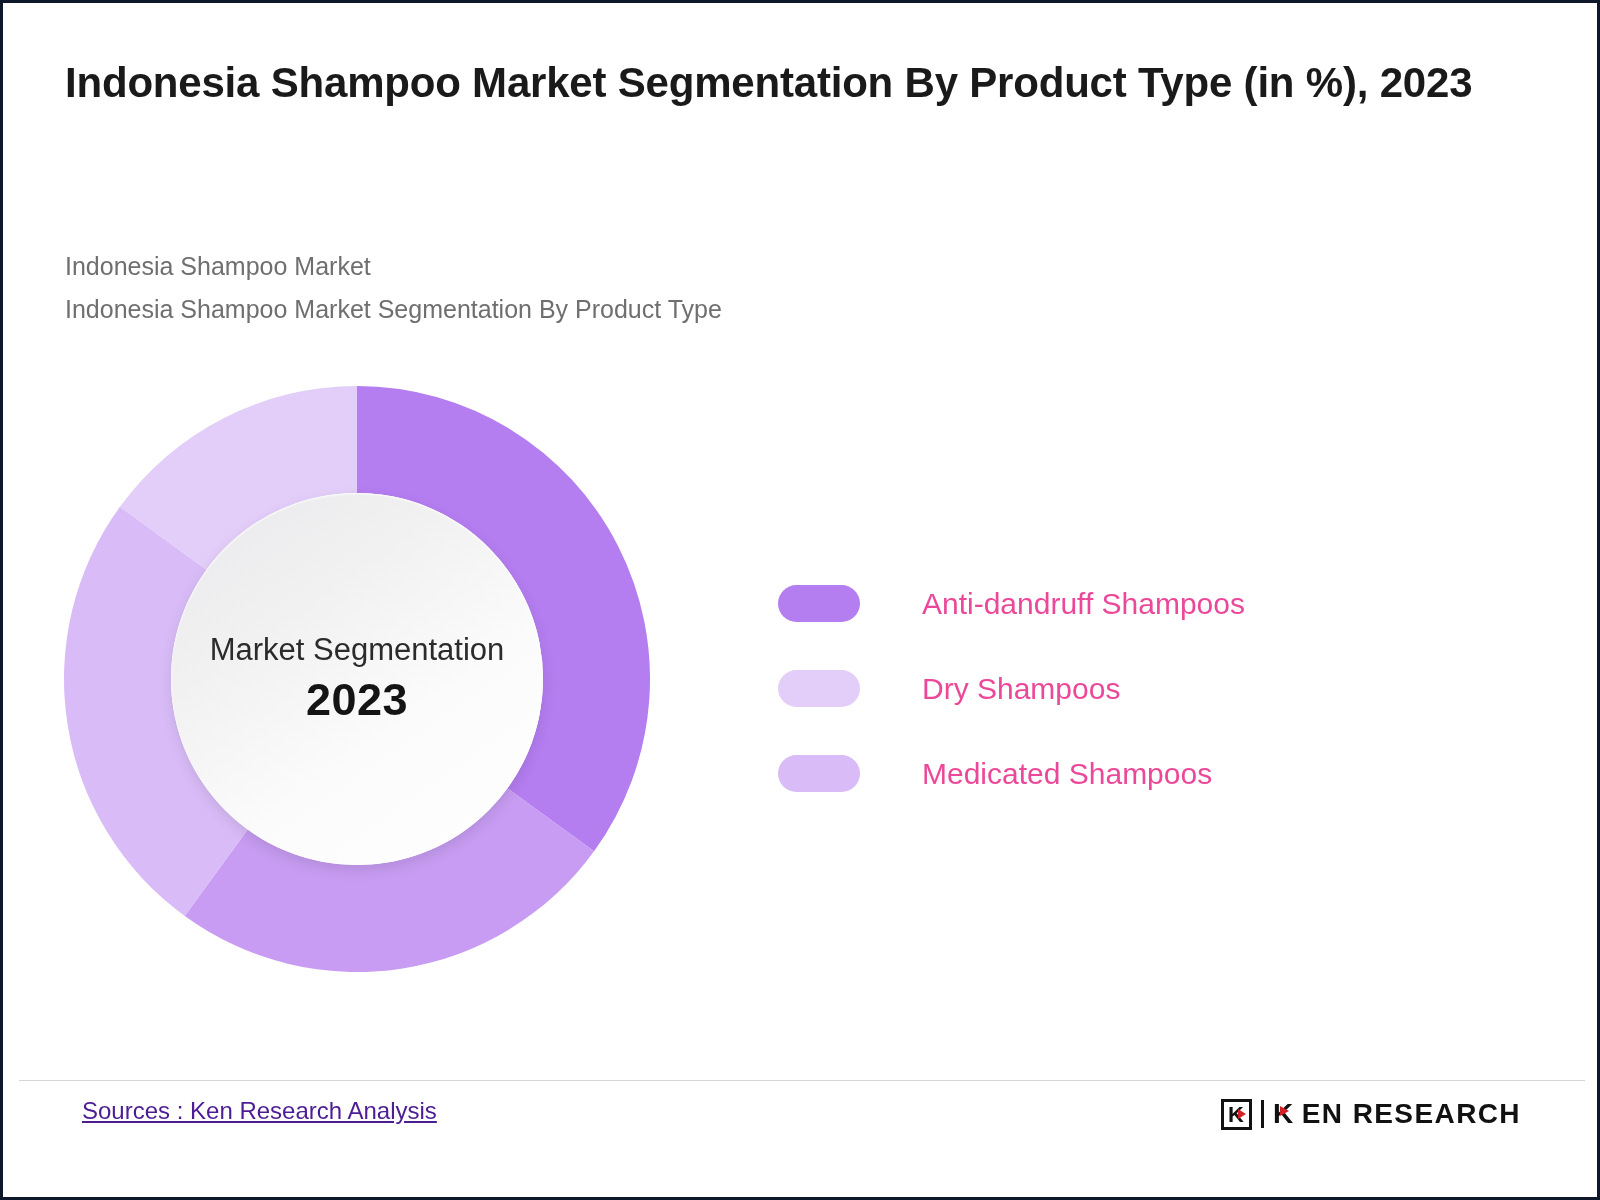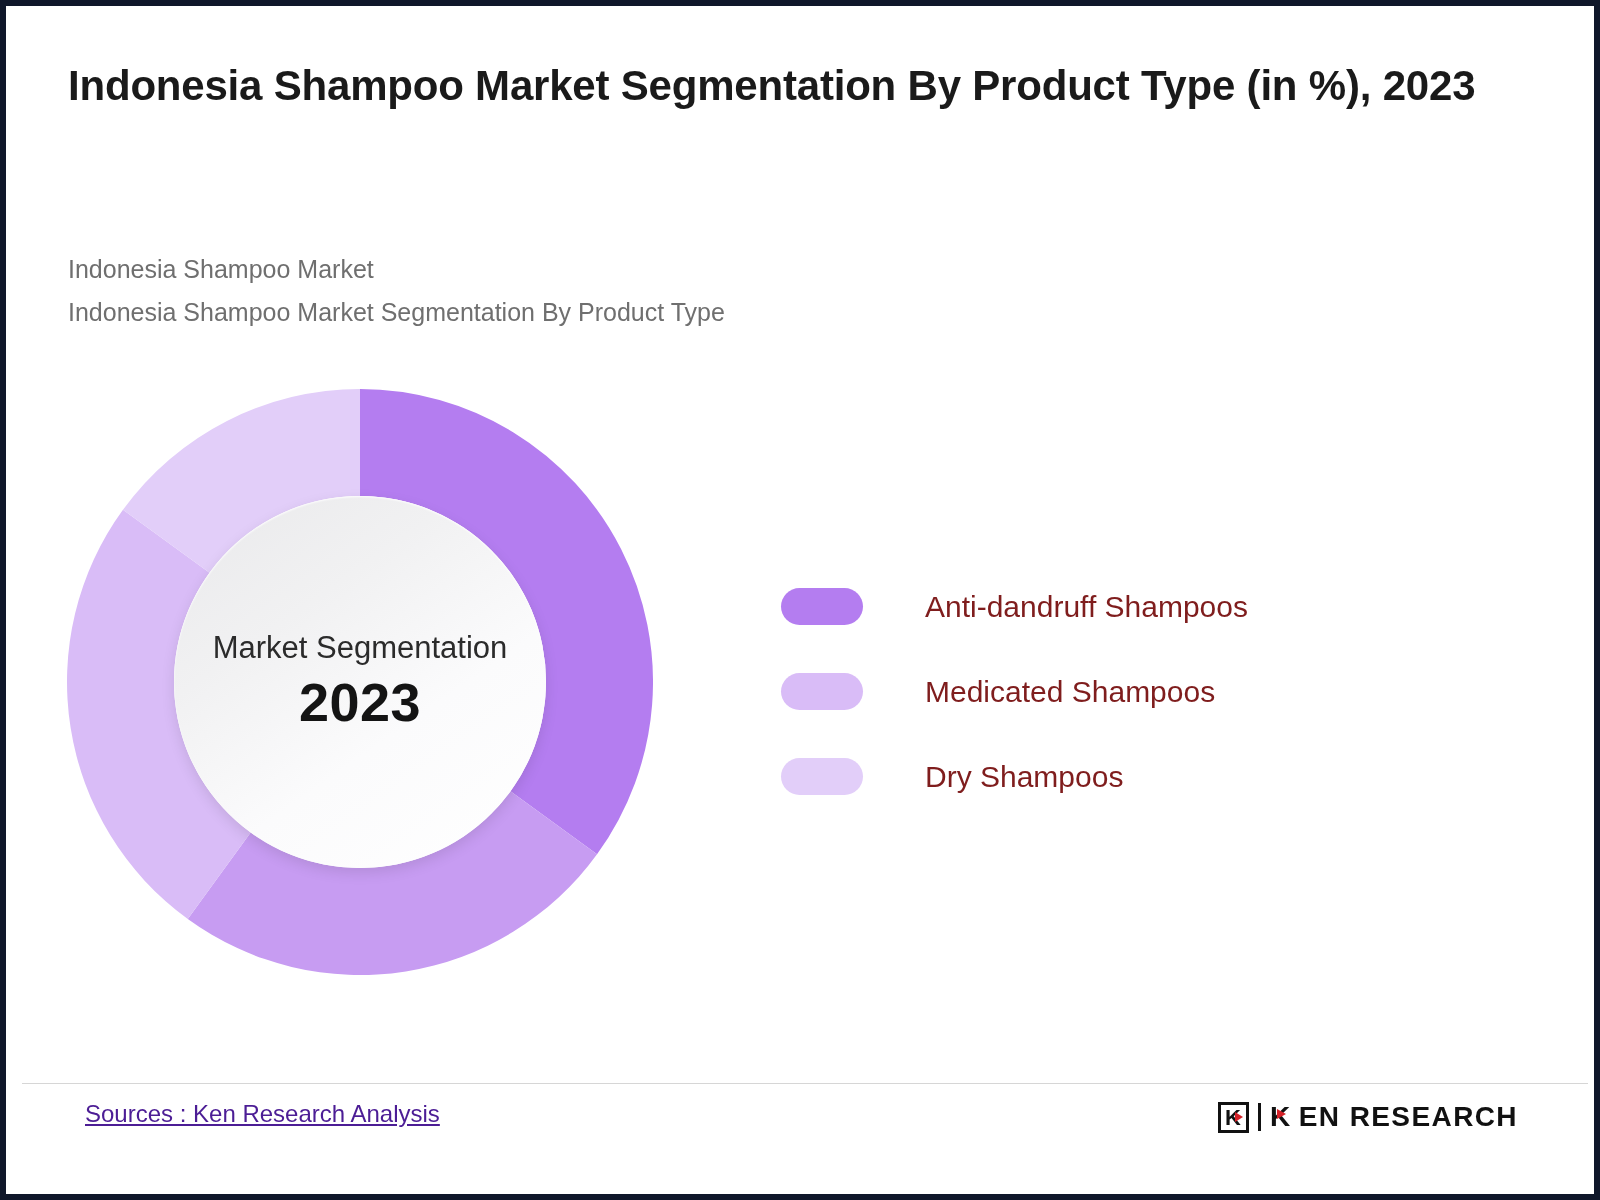--- a/index.html
+++ b/index.html
@@ -12,21 +12,21 @@
     height: 1200px;
     font-family: "Liberation Sans", sans-serif;
     overflow: hidden;
   }
   .page {
     position: relative;
     width: 1600px;
     height: 1200px;
     background: #ffffff;
     box-sizing: border-box;
-    border: 6px solid #0f172a;
+    border: 3px solid #0f172a;
   }
 
   
   .title {
     position: absolute;
     left: 62px;
     top: 52px;
     width: 1460px;
     font-size: 42px;
     font-weight: bold;
@@ -85,21 +85,21 @@
     justify-content: center;
   }
   .hub-label {
     font-size: 31px;
     color: #2b2b2b;
     line-height: 1.1;
     margin-bottom: 8px;
     white-space: nowrap;
   }
   .hub-value {
-    font-size: 54px;
+    font-size: 45px;
     font-weight: bold;
     color: #141414;
     line-height: 1.1;
     letter-spacing: 0.5px;
   }
 
   
   .legend {
     position: absolute;
     left: 775px;
@@ -113,21 +113,21 @@
   }
   .legend-swatch {
     width: 82px;
     height: 37px;
     border-radius: 19px;
     flex: 0 0 auto;
   }
   .legend-label {
     margin-left: 62px;
     font-size: 30px;
-    color: #7f1d1d;
+    color: #ec4899;
     white-space: nowrap;
   }
 
   
   .footer-rule {
     position: absolute;
     left: 16px;
     top: 1077px;
     width: 1566px;
     height: 1px;
@@ -242,26 +242,26 @@
       </div>
     </div>
   </div>
 
   <div class="legend">
     <div class="legend-item">
       <span class="legend-swatch" style="background: rgb(180, 125, 240);"></span>
       <span class="legend-label">Anti-dandruff Shampoos</span>
     </div>
     <div class="legend-item">
+      <span class="legend-swatch" style="background: rgb(226, 206, 249);"></span>
+      <span class="legend-label">Dry Shampoos</span>
+    </div>
+    <div class="legend-item">
       <span class="legend-swatch" style="background: rgb(217, 188, 247);"></span>
       <span class="legend-label">Medicated Shampoos</span>
-    </div>
-    <div class="legend-item">
-      <span class="legend-swatch" style="background: rgb(226, 206, 249);"></span>
-      <span class="legend-label">Dry Shampoos</span>
     </div>
   </div>
 
   <div class="footer-rule"></div>
   <div class="footer-source">Sources : Ken Research Analysis</div>
 
   <div class="logo">
     <span class="logo-mark">
       <span class="logo-mark-k">K</span>
       <span class="logo-mark-tri"></span>

